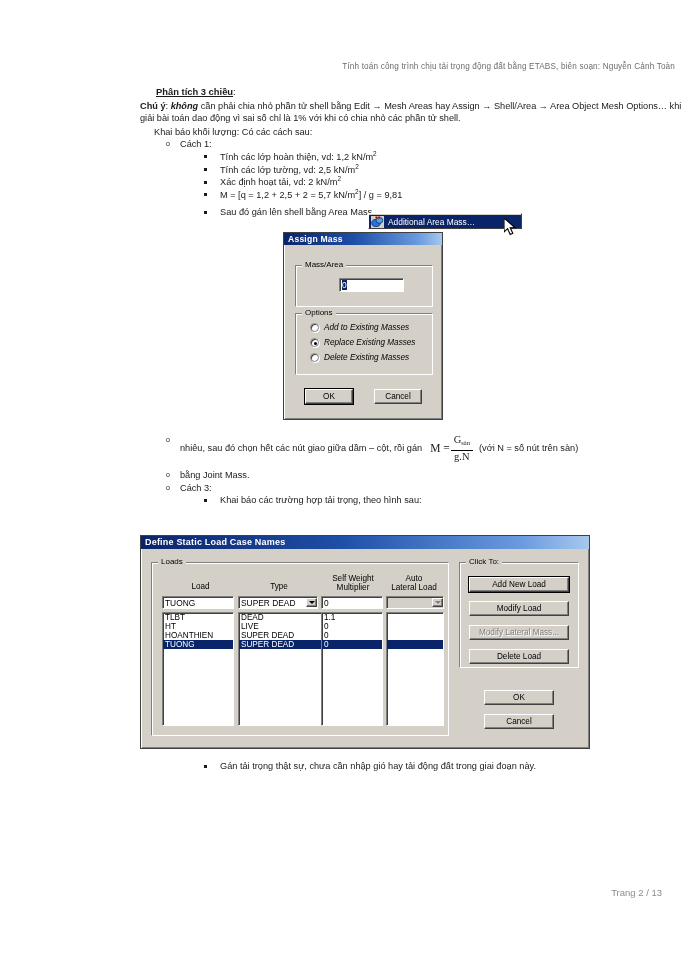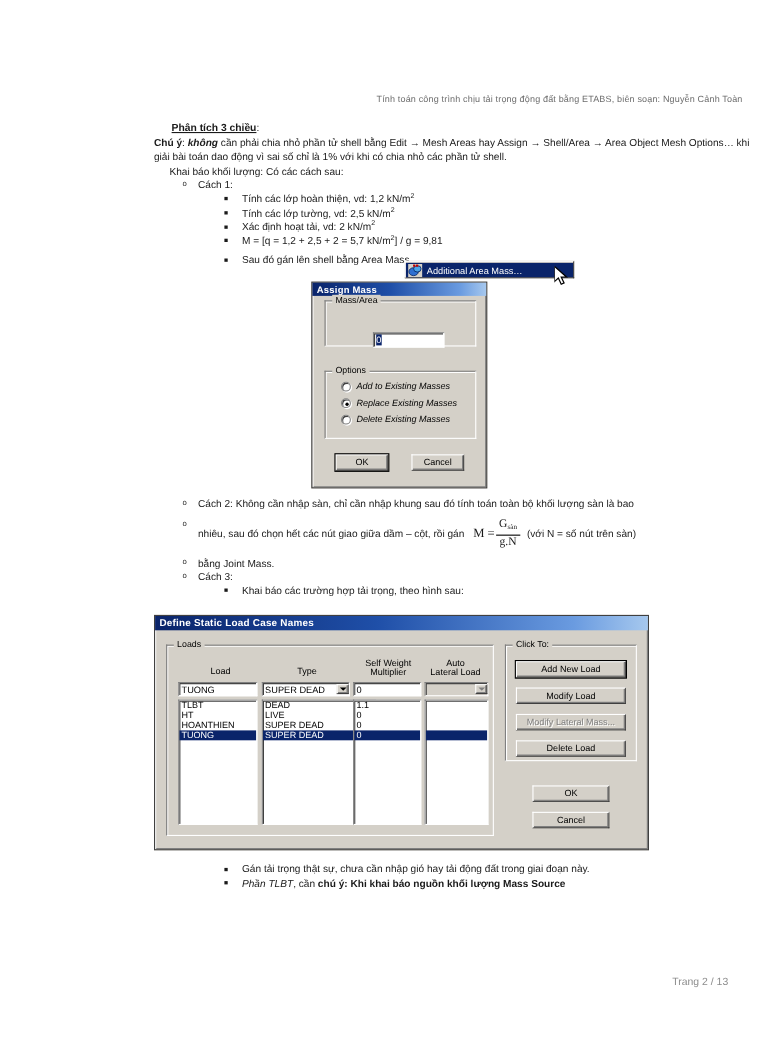--- a/index.html
+++ b/index.html
@@ -7,21 +7,21 @@
   body {
     width:700px; height:960px;
     background:#ffffff;
     font-family:"Liberation Sans", sans-serif;
     color:#000;
     position:relative;
     overflow:hidden;
   }
 
   
-  .page { position:absolute; inset:0; padding:16px;margin-top:24px; }
+  .page { position:absolute; inset:0; padding:16px; }
 
   .doc-header {
     position:absolute; top:62px; left:0; right:25px;
     text-align:right;
     font-size:8.2px; color:#6d6d6d; letter-spacing:0.15px;
   }
 
   .content { position:absolute; top:86px; left:140px; width:545px; }
 
   
@@ -207,21 +207,21 @@
     <polygon points="0,0 0,14 3.6,10.7 6.2,16.4 8.8,15.2 6.2,9.8 11,9.8" fill="#ffffff" stroke="#000000" stroke-width="1.1"></polygon>
   </svg>
 
   <div class="dlg" style="left:283px; top:232px; width:160px; height:188px;
        border:1px solid #404040; box-shadow: inset 1px 1px 0 #ffffff, inset -1px -1px 0 #808080;">
 
     <div class="dlg-title small">
       <span>Assign Mass</span>
     </div>
 
-    <div class="grp" style="left:11px; top:16px; width:138px; height:42px;">
+    <div class="grp" style="left:11px; top:32px; width:138px; height:42px;">
       <span class="grp-lbl">Mass/Area</span>
     </div>
     <div class="w-field" style="position:absolute; left:55px; top:45px; width:65px; height:14px;">
       <span class="sel-txt">0</span>
     </div>
 
     <div class="grp" style="left:11px; top:80px; width:138px; height:62px;">
       <span class="grp-lbl">Options</span>
     </div>
 
@@ -240,21 +240,20 @@
 
     <div class="w-btn default" style="position:absolute; left:21px; top:156px; width:48px; height:15px;">
       <span>OK</span>
     </div>
     <div class="w-btn" style="position:absolute; left:90px; top:156px; width:48px; height:15px;">
       <span>Cancel</span>
     </div>
   </div>
 
   <div style="position:absolute; left:140px; top:428px; width:545px;">
-    <div class="ln lvl2">Cách 2: Không cần nhập sàn, chỉ cần nhập khung sau đó tính toán toàn bộ khối lượng sàn là bao</div>
 
     <div class="ln lvl2" style="margin-top:6px; display:flex; align-items:center; flex-wrap:nowrap;">
       <span>nhiêu, sau đó chọn hết các nút giao giữa dầm – cột, rồi gán</span>
       <span class="mvar" style="margin-left:8px;">M =</span>
       <span class="frac">
         <span class="num"><span>G</span><span class="sub">sàn</span></span>
         <span class="den">g.N</span>
       </span>
       <span style="margin-left:5px;">(với N = số nút trên sàn)</span>
     </div>
@@ -354,19 +353,16 @@
     <div class="w-btn" style="position:absolute; left:343px; top:154px; width:70px; height:15px;">
       <span>OK</span>
     </div>
     <div class="w-btn" style="position:absolute; left:343px; top:178px; width:70px; height:15px;">
       <span>Cancel</span>
     </div>
   </div>
 
   <div style="position:absolute; left:140px; top:760px; width:545px;">
     <div class="ln lvl3">Gán tải trọng thật sự, chưa cần nhập gió hay tải động đất trong giai đoạn này.</div>
-    <div class="ln lvl3">
-      <span class="i">Phần TLBT</span><span>, cần </span><span class="b">chú ý: Khi khai báo nguồn khối lượng Mass Source</span>
-    </div>
   </div>
 
   <div class="footer">Trang 2 / 13</div>
 </div>
 
 </body></html>

